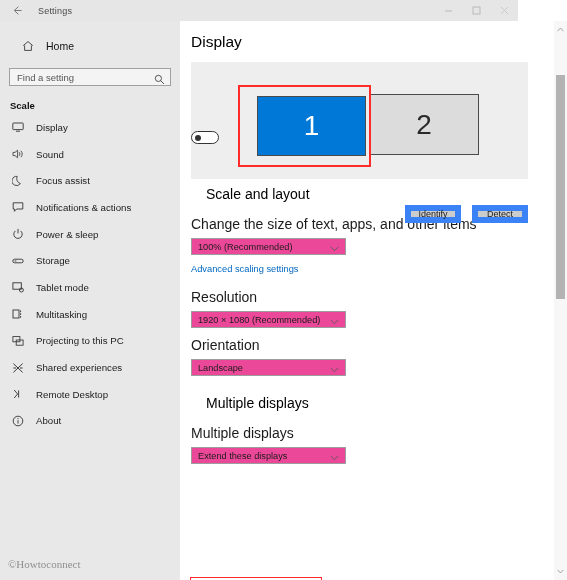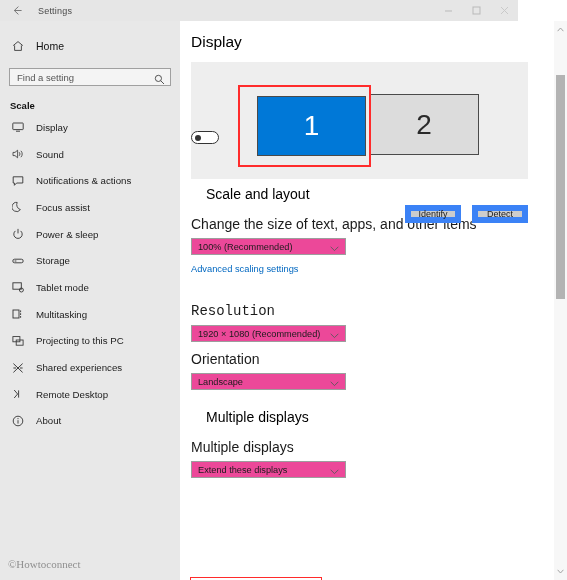--- a/index.html
+++ b/index.html
@@ -44,21 +44,21 @@
   .win-btn svg { display: block; }
 
   
   .sidebar {
     position: absolute; top: 21px; left: 0;
     width: 180px; height: 559px;
     background: #e8e8e8;
   }
   .nav-home {
     display: flex; align-items: center;
-    height: 22px; margin-top: 14px; padding-left: 12px;
+    height: 22px; margin-top: 14px; padding-left: 22px;
   }
   .nav-home .ico { width: 22px; color: #3a3a3a; display:flex; align-items:center; }
   .nav-home .lbl { font-size: 10.5px; color: #111; margin-left: 2px; }
 
   .search-wrap {
     margin: 11px 9px 0 9px;
     height: 18px;
     background: #f4f4f4;
     border: 1px solid #a0a0a0;
     display: flex; align-items: center;
@@ -305,33 +305,33 @@
             <path d="M7.2 4.2 A2.6 2.6 0 0 1 7.2 7.8" stroke="#333" stroke-width="0.8" fill="none"></path>
             <path d="M8.9 2.8 A4.6 4.6 0 0 1 8.9 9.2" stroke="#333" stroke-width="0.8" fill="none"></path>
           </svg>
       </span>
       <span class="lbl">Sound</span>
     </div>
 
     <div class="nav-item">
       <span class="ico">
         <svg width="12" height="12" viewBox="0 0 12 12">
+            <path d="M8.4 8.6 A4.6 4.6 0 1 1 5.2 1.4 A5.2 5.2 0 0 0 8.4 8.6 Z" stroke="#333" stroke-width="0.85" fill="none"></path>
+          </svg>
+      </span>
+      <span class="lbl">Focus assist</span>
+    </div>
+
+    <div class="nav-item">
+      <span class="ico">
+        <svg width="12" height="12" viewBox="0 0 12 12">
             <path d="M1.2 1.8 H10.8 V8 H4.6 L2.4 10.3 V8 H1.2 Z" stroke="#333" stroke-width="0.9" fill="none"></path>
           </svg>
       </span>
       <span class="lbl">Notifications &amp; actions</span>
-    </div>
-
-    <div class="nav-item">
-      <span class="ico">
-        <svg width="12" height="12" viewBox="0 0 12 12">
-            <path d="M8.4 8.6 A4.6 4.6 0 1 1 5.2 1.4 A5.2 5.2 0 0 0 8.4 8.6 Z" stroke="#333" stroke-width="0.85" fill="none"></path>
-          </svg>
-      </span>
-      <span class="lbl">Focus assist</span>
     </div>
 
     <div class="nav-item">
       <span class="ico">
         <svg width="12" height="12" viewBox="0 0 12 12">
             <path d="M3.4 2.9 A4.2 4.2 0 1 0 8.6 2.9" stroke="#333" stroke-width="0.9" fill="none"></path>
             <line x1="6" y1="0.9" x2="6" y2="5.4" stroke="#333" stroke-width="0.9"></line>
           </svg>
       </span>
       <span class="lbl">Power &amp; sleep</span>
@@ -452,21 +452,21 @@
     <div class="dropdown" style="margin-top:6px;">
       <span class="val">100% (Recommended)</span>
       <span class="chev">
         <svg width="9" height="6" viewBox="0 0 9 6">
             <path d="M0.7 0.8 L4.5 4.6 L8.3 0.8" stroke="#5a5a5a" stroke-width="0.9" fill="none"></path>
           </svg>
       </span>
     </div>
     <a class="link" href="#" style="margin-top:9px;">Advanced scaling settings</a>
 
-    <div class="field-lbl" style="margin-top:27px;font-family:Liberation Mono, monospace;">Resolution</div>
+    <div class="field-lbl" style="margin-top:13px;">Resolution</div>
     <div class="dropdown" style="margin-top:6px;">
       <span class="val">1920 × 1080 (Recommended)</span>
       <span class="chev">
         <svg width="9" height="6" viewBox="0 0 9 6">
             <path d="M0.7 0.8 L4.5 4.6 L8.3 0.8" stroke="#5a5a5a" stroke-width="0.9" fill="none"></path>
           </svg>
       </span>
     </div>
 
     <div class="field-lbl" style="margin-top:9px;">Orientation</div>

